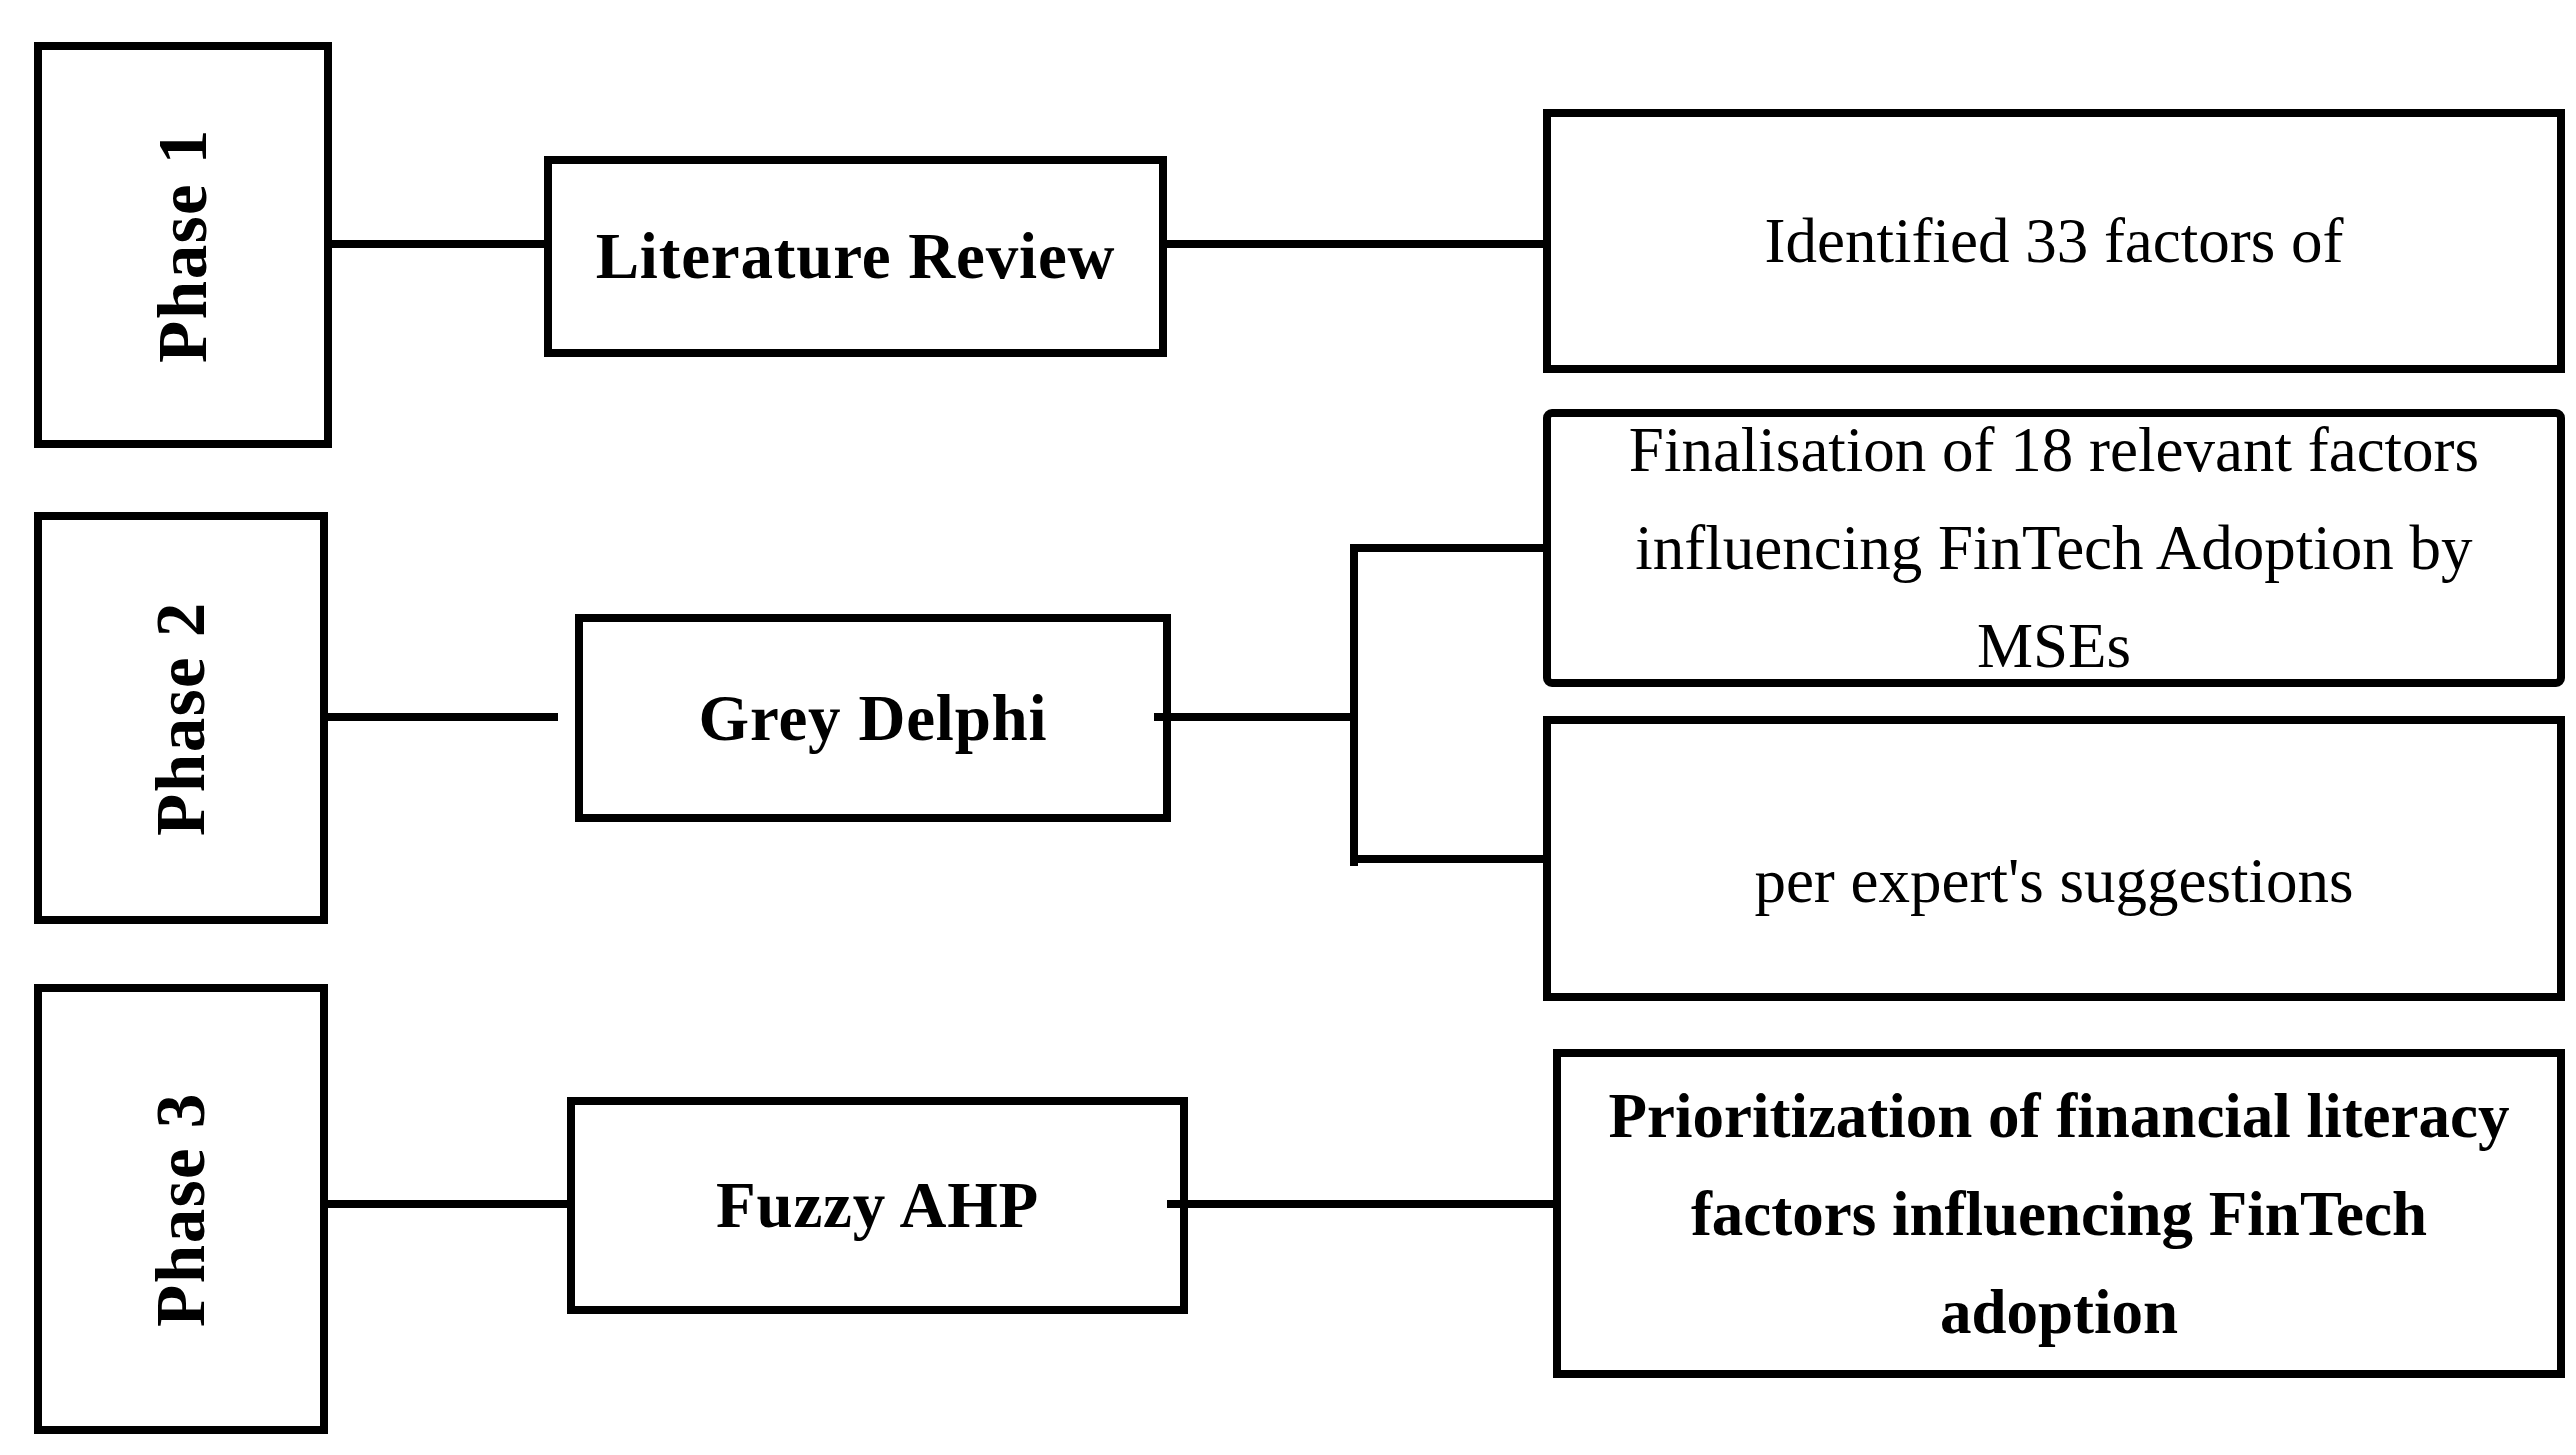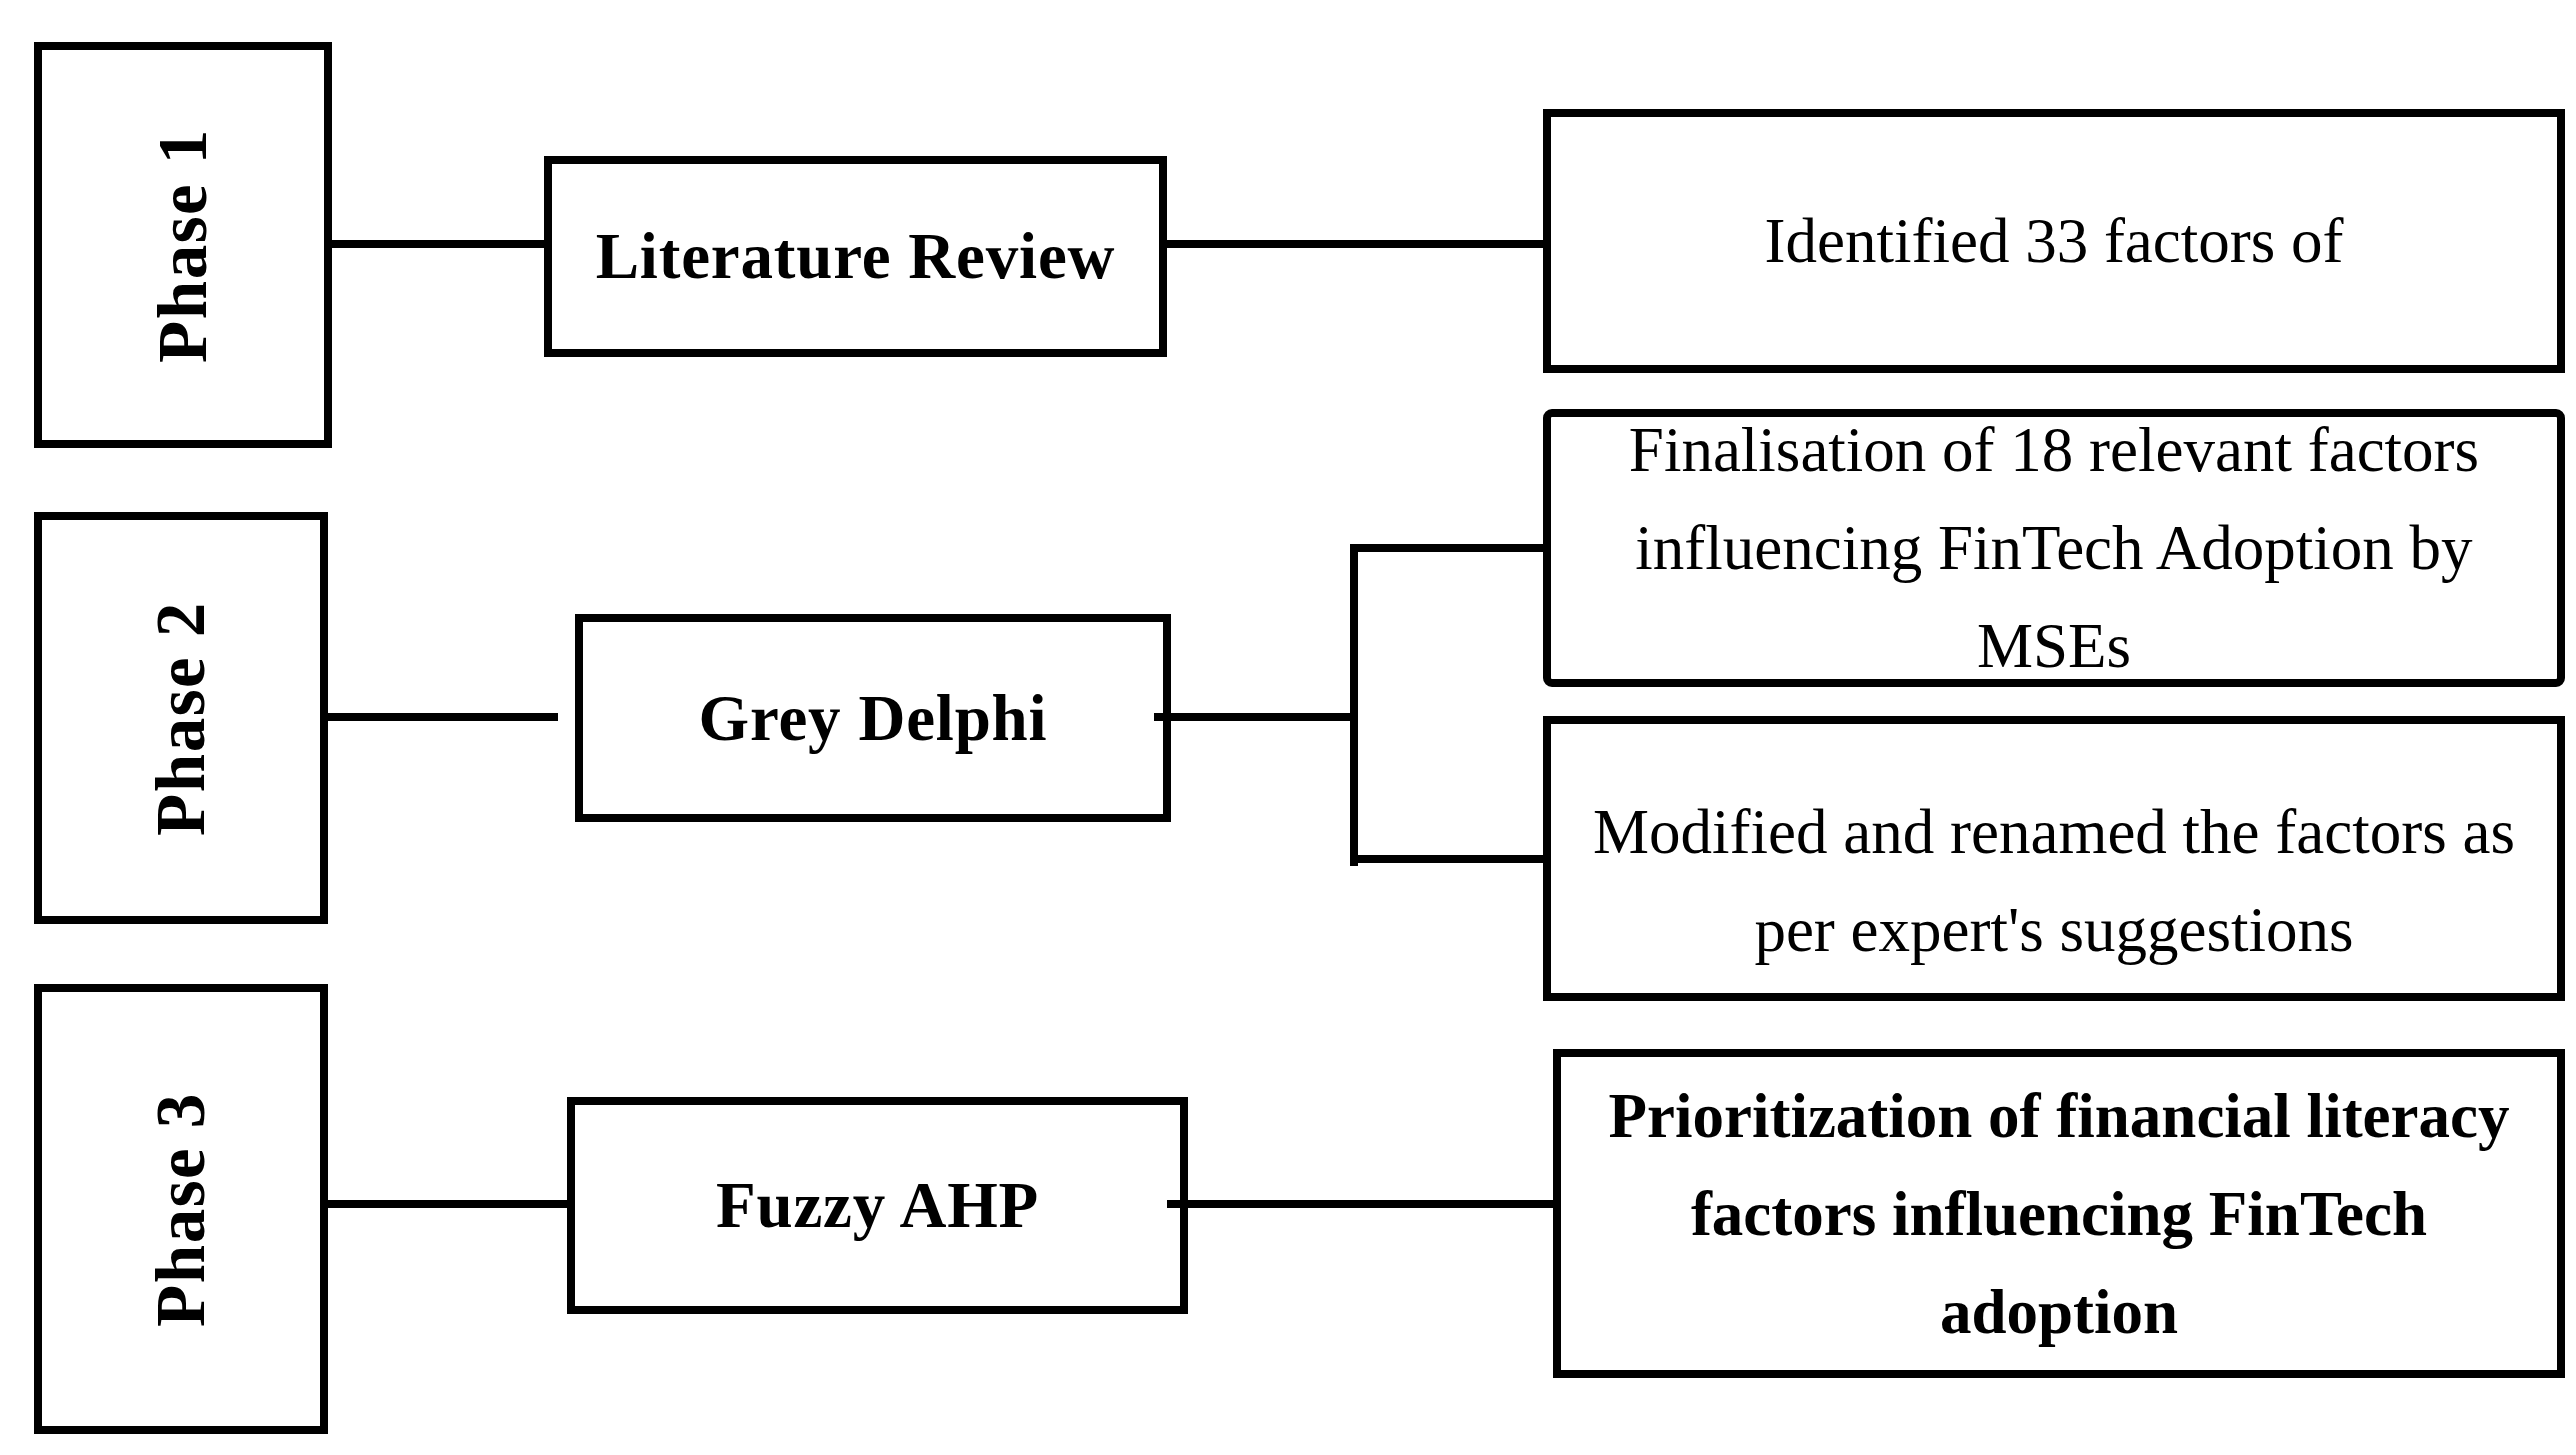--- a/index.html
+++ b/index.html
@@ -92,21 +92,20 @@
   <div class="box outcome-box lh-norm" style="left:1543px; top:409px; width:1022px; height:278px;border-radius:9px;">
     <div>
       <span class="line">Finalisation of 18 relevant factors</span>
       <span class="line">influencing FinTech Adoption by</span>
       <span class="line">MSEs</span>
     </div>
   </div>
 
   <div class="box outcome-box lh-norm" style="left:1543px; top:716px; width:1022px; height:285px;">
     <div style="padding-top:45px;">
-      <span class="line">Modified and renamed the factors as</span>
       <span class="line">per expert's suggestions</span>
     </div>
   </div>
 
   <div class="box phase-box" style="left:34px; top:984px; width:294px; height:450px;">
     <span class="rot">Phase 3</span>
   </div>
 
   <div class="connector" style="left:327px; top:1200px; width:240px; height:7.5px;"></div>
 

